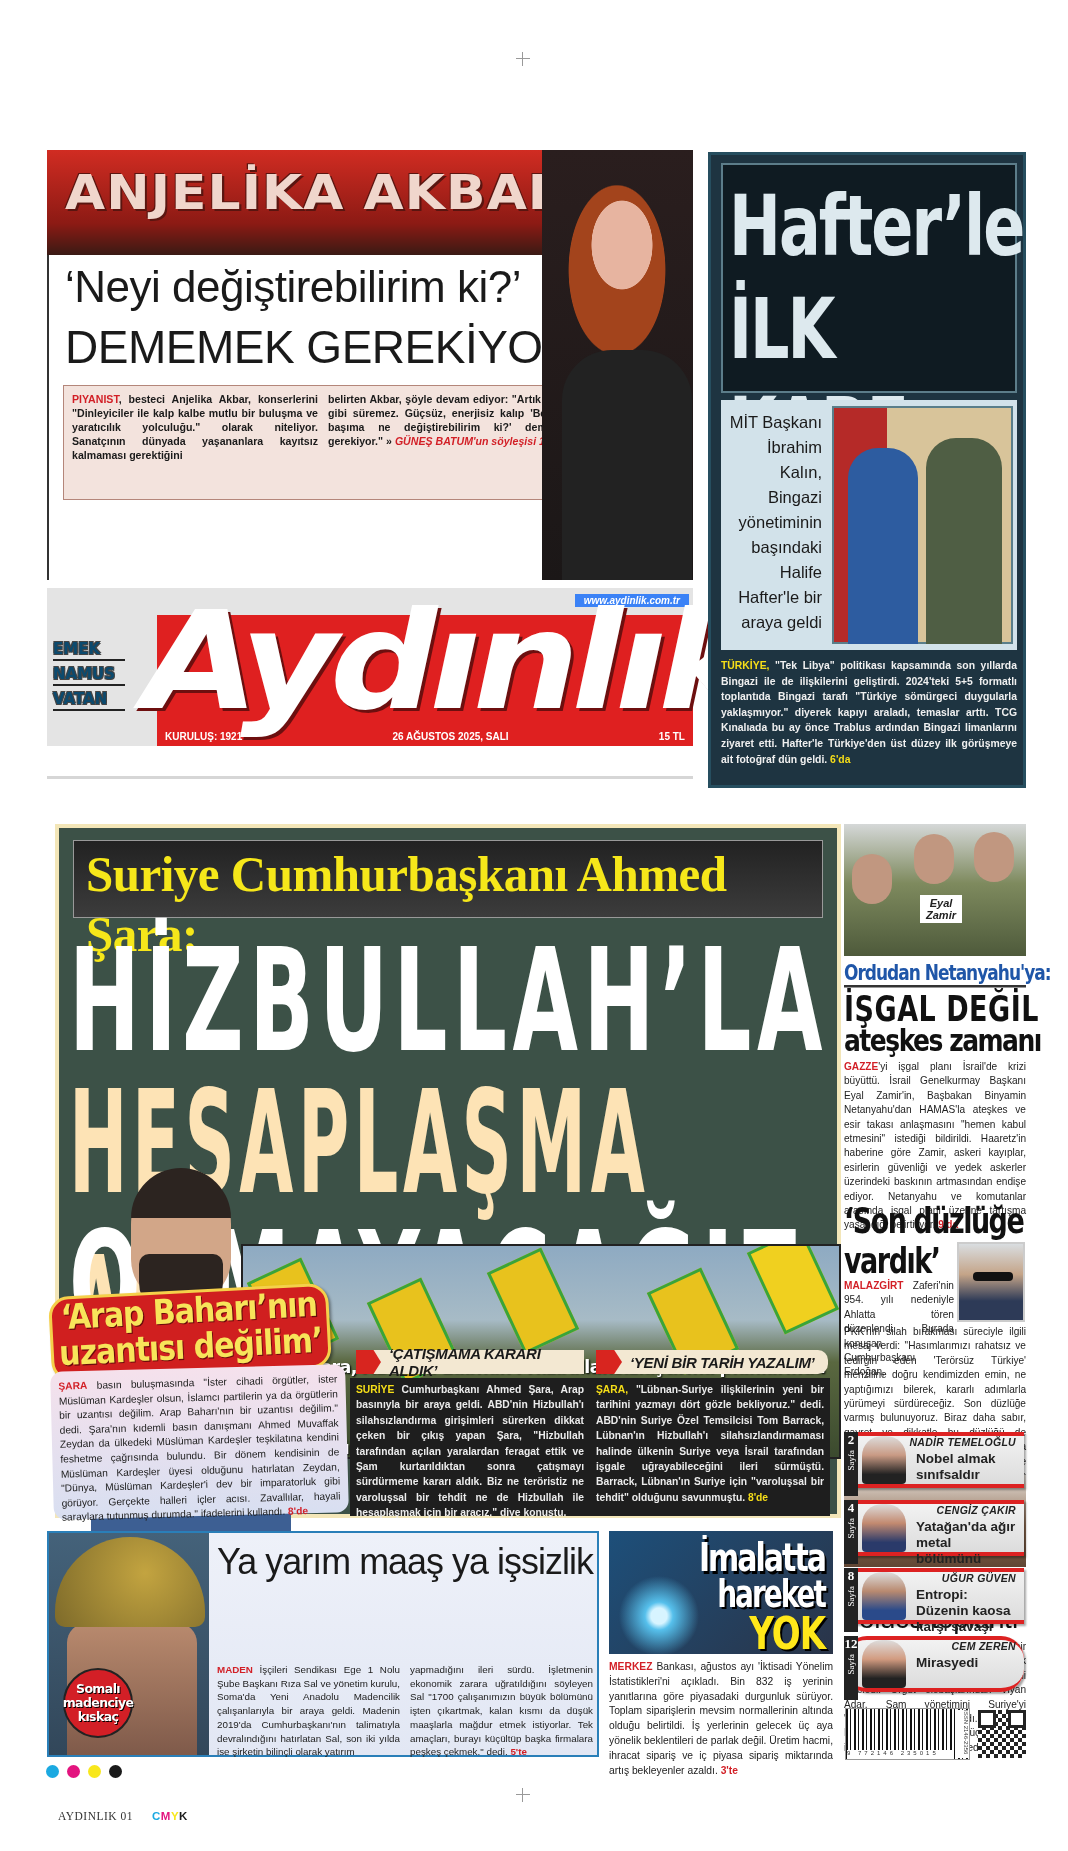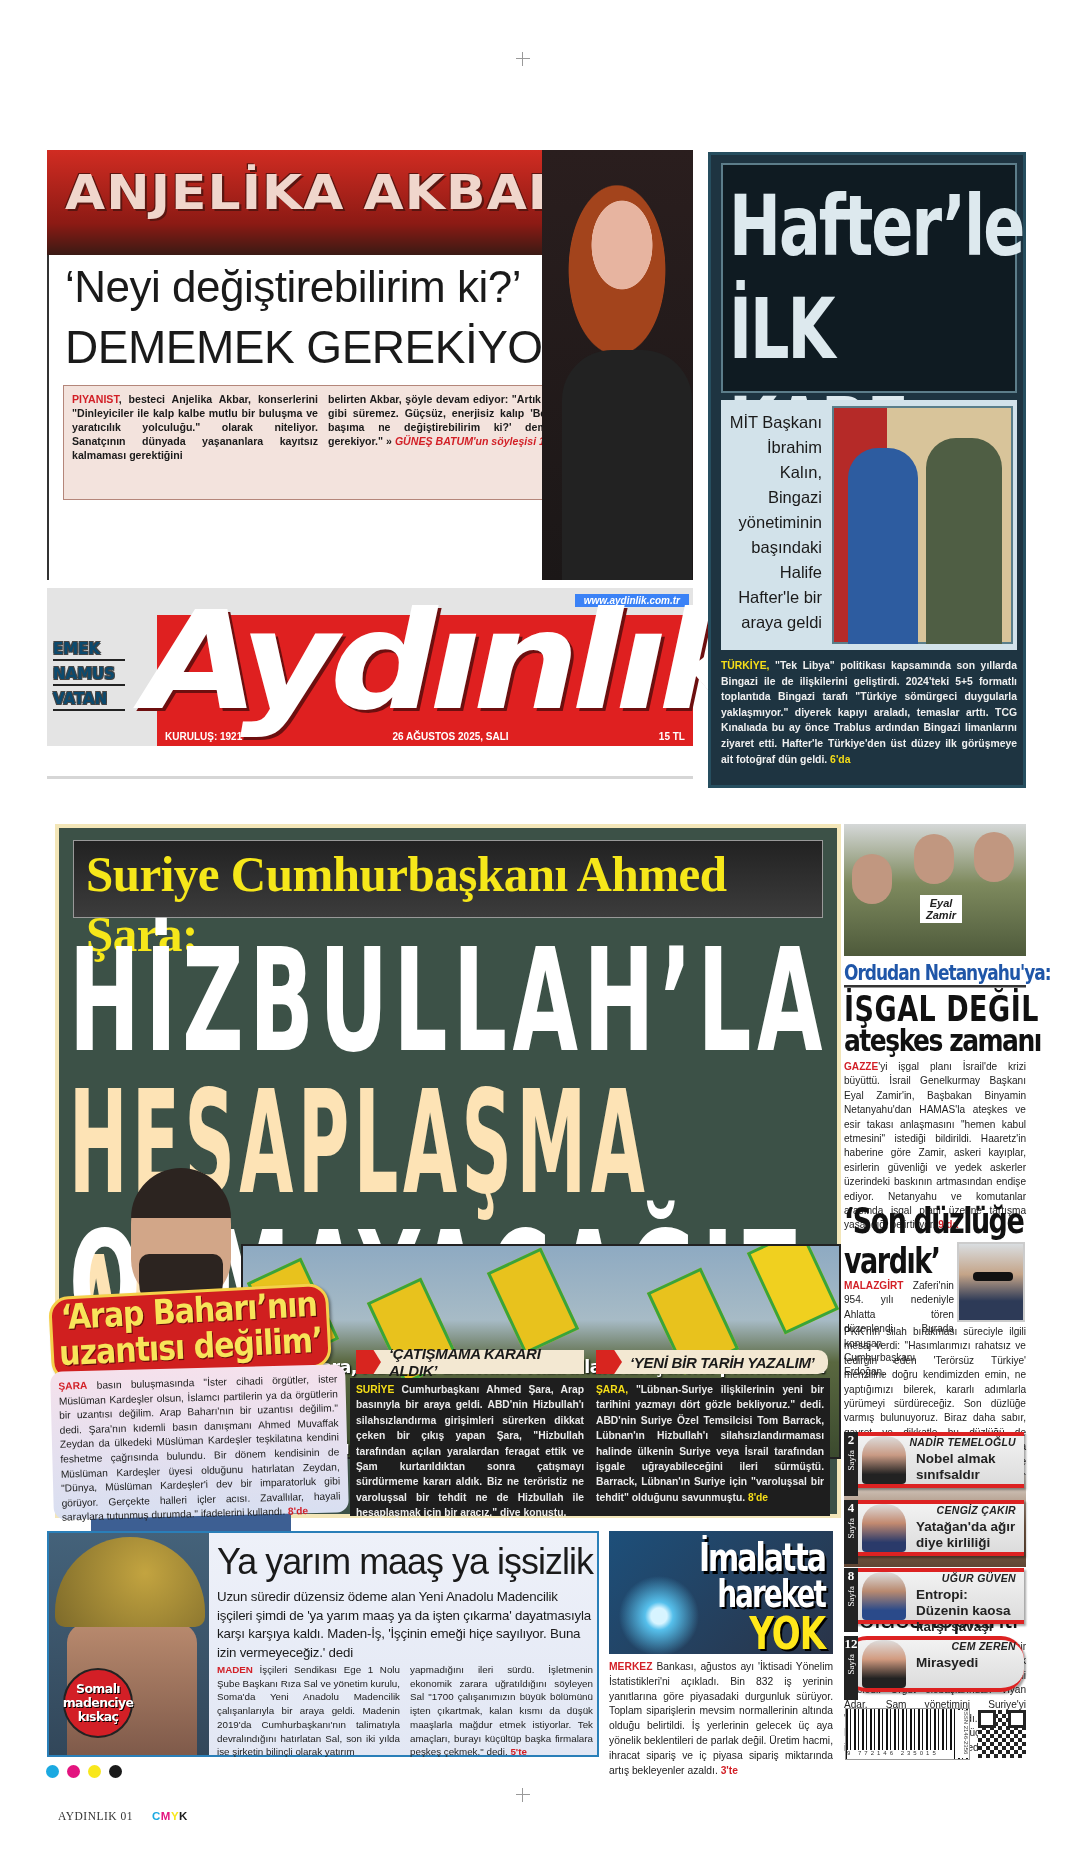--- a/index.html
+++ b/index.html
@@ -263,21 +263,21 @@
       <div class="name">NADİR TEMELOĞLU</div>
       <div class="ttl">Nobel almak sınıfsaldır</div>
     </div>
     <div class="colcard" style="top: 1500px;">
       <div class="pg">
         <span class="n">4</span>
         <span class="s">Sayfa</span>
       </div>
       <div class="face" style="background:linear-gradient(#ddd,#c38a70 40%,#2a3a6a 80%)"></div>
       <div class="name">CENGİZ ÇAKIR</div>
-      <div class="ttl">Yatağan'da ağır diye kirliliği</div>
+      <div class="ttl">Yatağan'da ağır metal bölümünü</div>
     </div>
     <div class="colcard" style="top: 1568px;">
       <div class="pg">
         <span class="n">8</span>
         <span class="s">Sayfa</span>
       </div>
       <div class="face" style="background:linear-gradient(#ddd,#b98a70 40%,#2a4a8a 80%)"></div>
       <div class="name">UĞUR GÜVEN</div>
       <div class="ttl">Entropi: Düzenin kaosa karşı savaşı</div>
     </div>
@@ -301,21 +301,20 @@
   <div class="mine-photo">
     <div class="mine-body"></div>
     <div class="helmet"></div>
   </div>
   <div class="mine-badge">
     <span>Somalı</span>
     <span>madenciye</span>
     <span>kıskaç</span>
   </div>
   <div class="mine-title">Ya yarım maaş ya işsizlik</div>
-  <div class="mine-lead">Uzun süredir düzensiz ödeme alan Yeni Anadolu Madencilik işçileri şimdi de 'ya yarım maaş ya da işten çıkarma' dayatmasıyla karşı karşıya kaldı. Maden-İş, 'İşçinin emeği hiçe sayılıyor. Buna izin vermeyeceğiz.' dedi</div>
   <div class="mine-cols">
     <div class="col"><span class="red" style="font-weight:bold">MADEN</span><span> İşçileri Sendikası Ege 1 Nolu Şube Başkanı Rıza Sal ve yönetim kurulu, Soma'da Yeni Anadolu Madencilik çalışanlarıyla bir araya geldi. Madenin 2019'da Cumhurbaşkanı'nın talimatıyla devralındığını hatırlatan Sal, son iki yılda ise şirketin bilinçli olarak yatırım</span></div>
     <div class="col"><span>yapmadığını ileri sürdü. İşletmenin ekonomik zarara uğratıldığını söyleyen Sal "1700 çalışanımızın büyük bölümünü işten çıkartmak, kalan kısmı da düşük maaşlarla mağdur etmek istiyorlar. Tek amaçları, burayı küçültüp başka firmalara peşkeş çekmek." dedi.</span> <span class="red" style="font-weight:bold">5'te</span></div>
   </div>
 </div>
 
 <div class="abs imal-photo">
   <div class="imal-t" style="top:4px; font-size:30px;">İmalatta</div>
   <div class="imal-t" style="top:42px; font-size:28px;">hareket</div>
   <div class="imal-yok">YOK</div>

